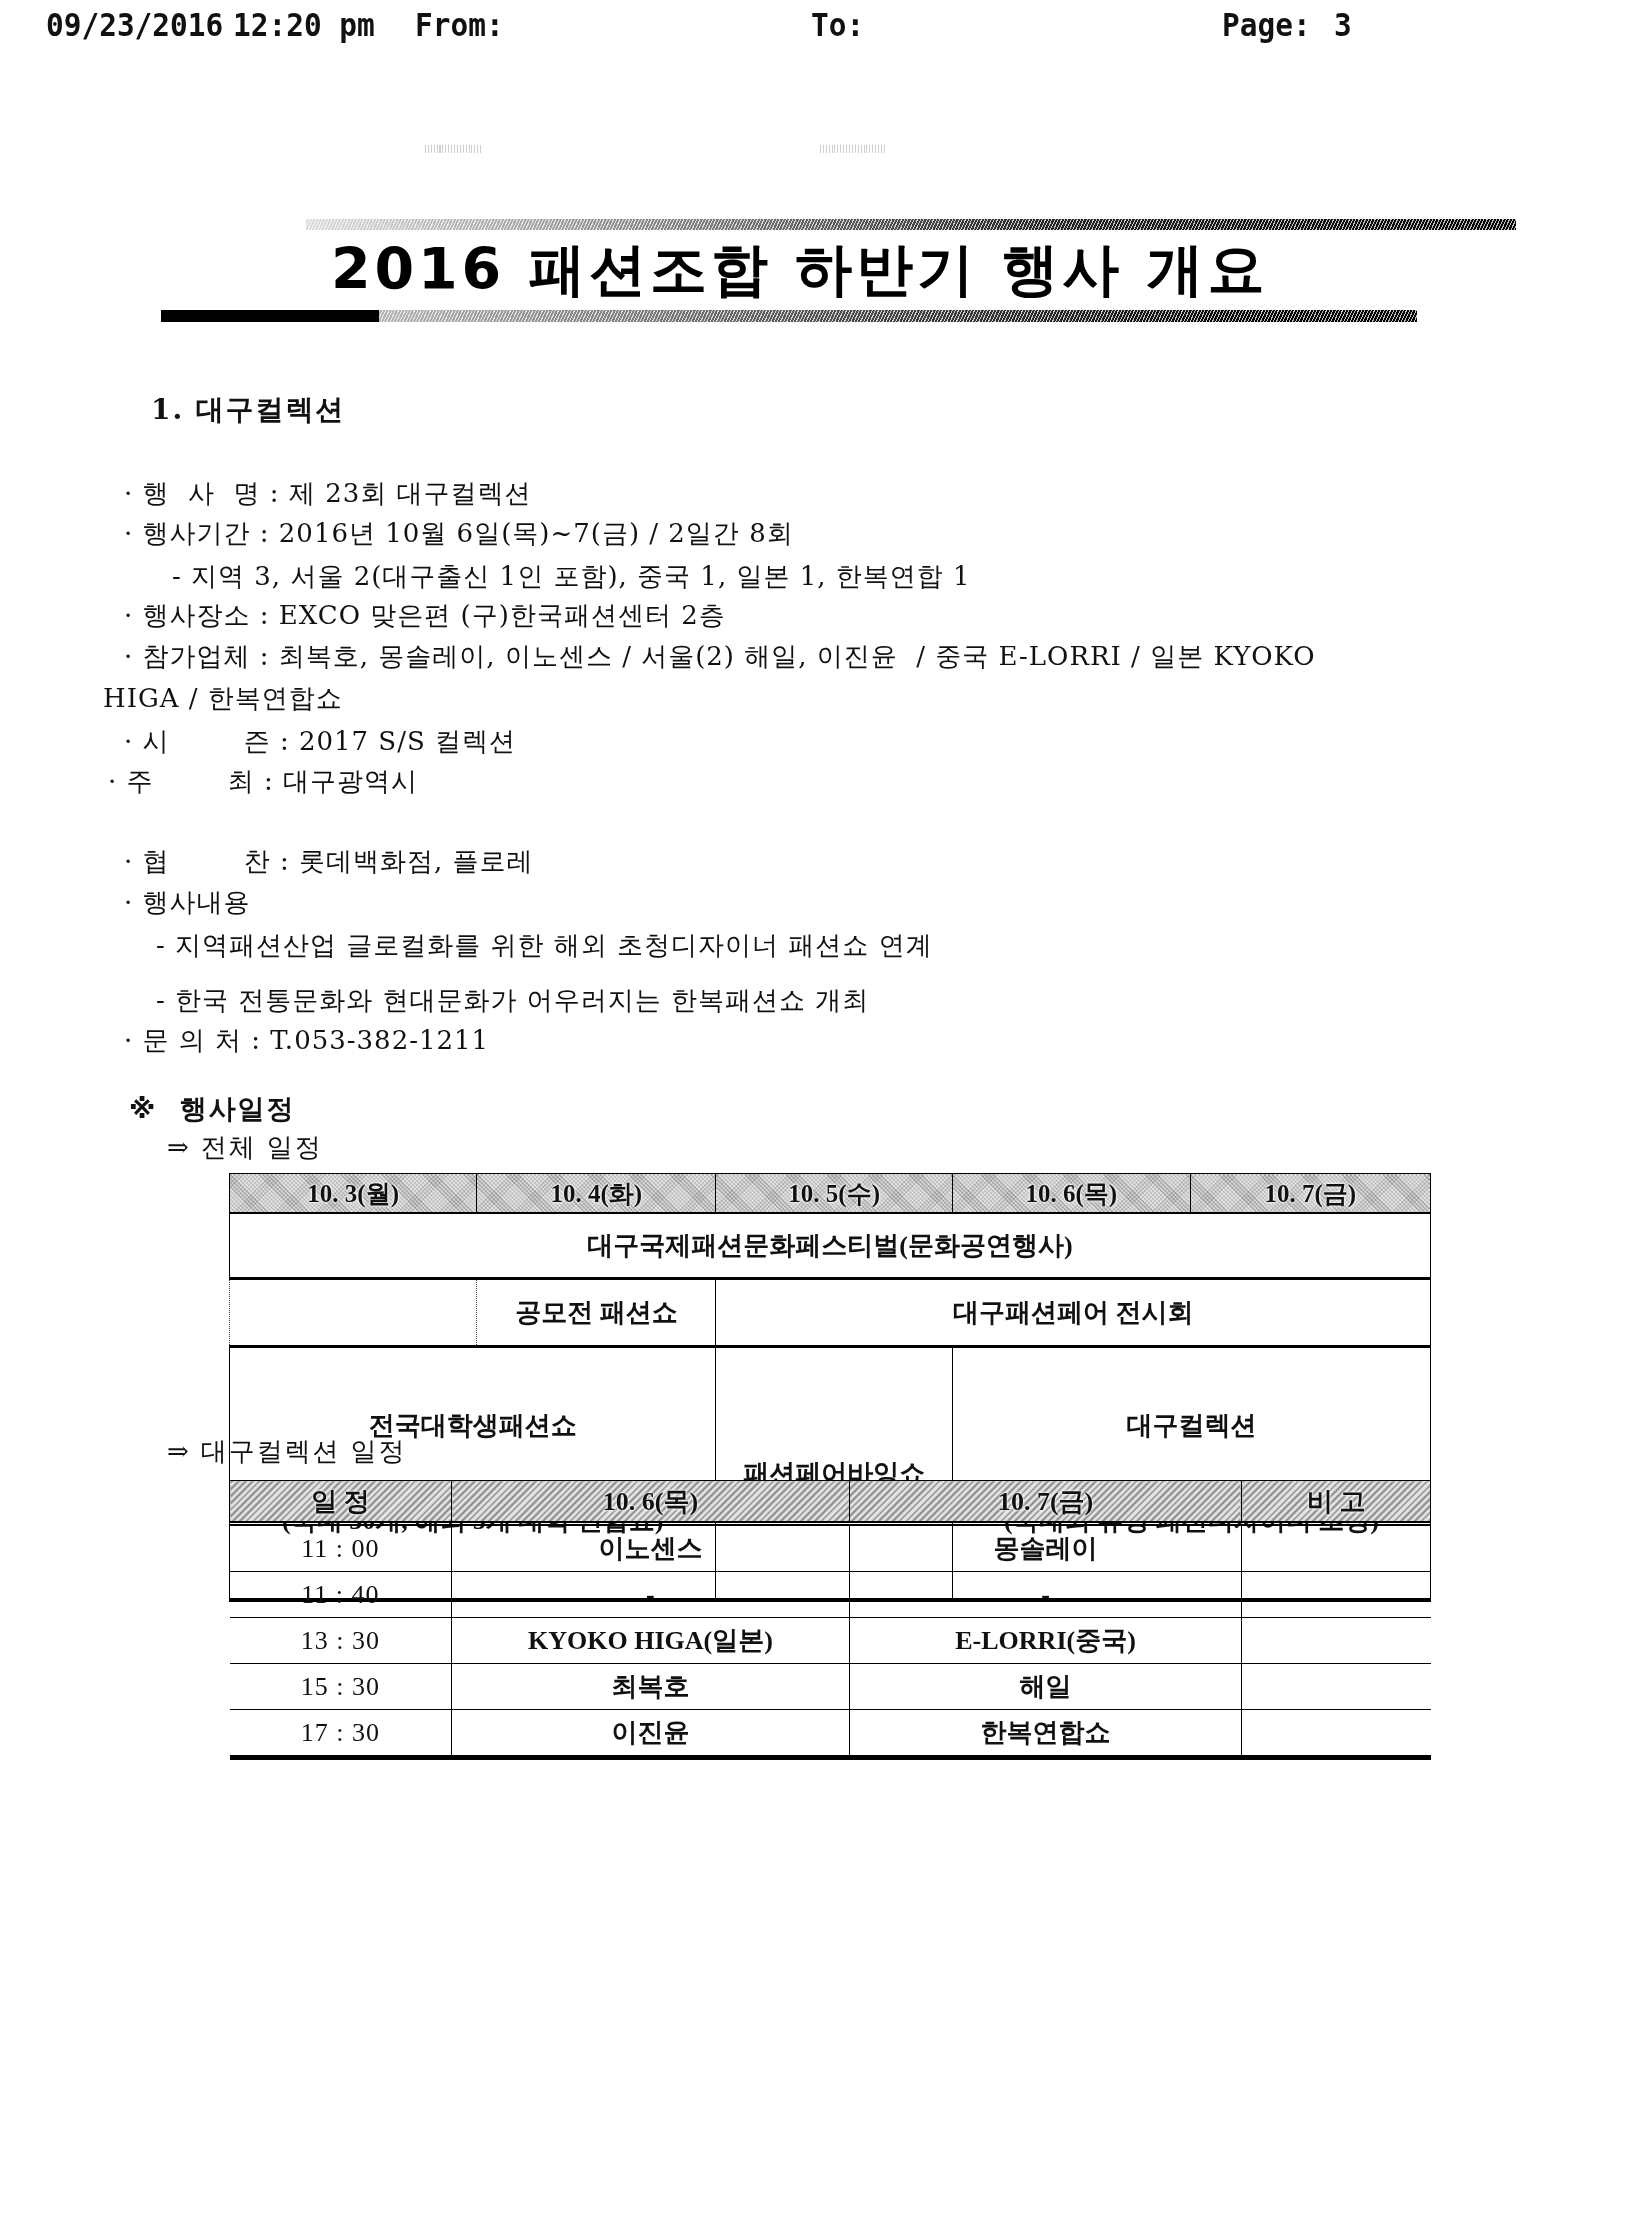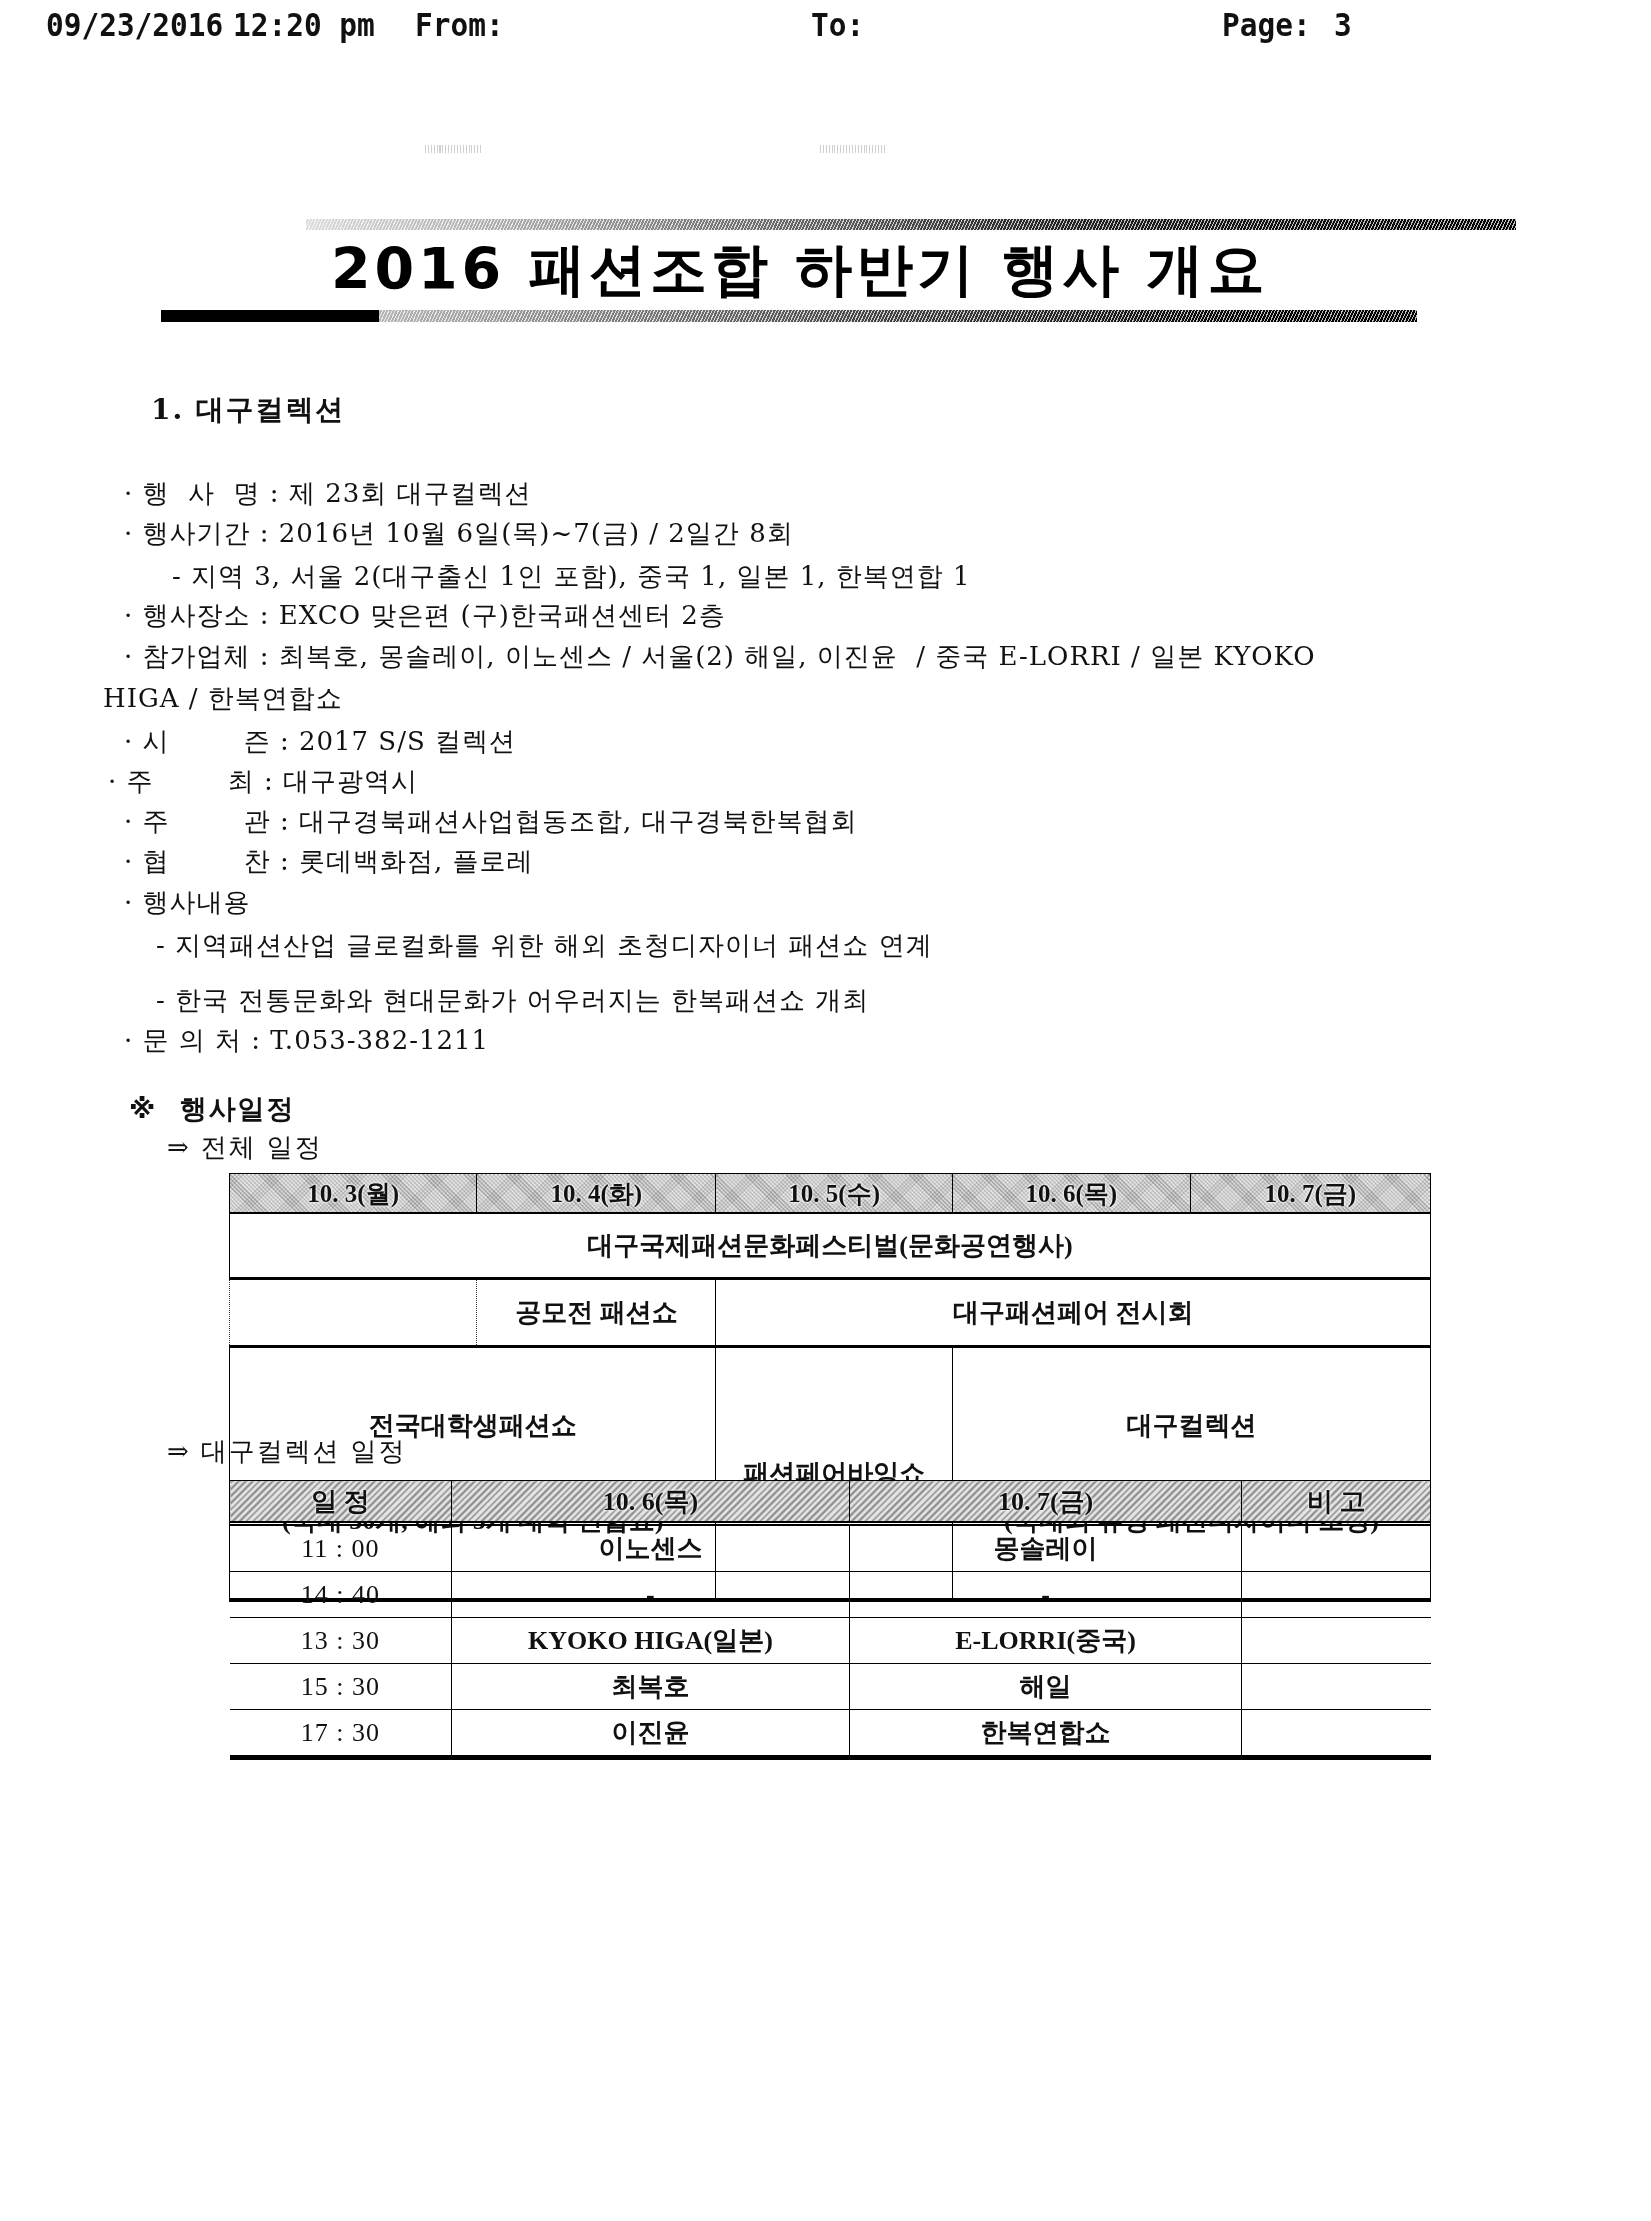--- a/index.html
+++ b/index.html
@@ -100,21 +100,20 @@
   <div class="sec-head">1. 대구컬렉션</div>
 
   <div class="li" style="left:124px;top:476px;">· 행  사  명 : 제 23회 대구컬렉션</div>
   <div class="li" style="left:124px;top:516px;">· 행사기간 : 2016년 10월 6일(목)~7(금) / 2일간 8회</div>
   <div class="li" style="left:172px;top:559px;">- 지역 3, 서울 2(대구출신 1인 포함), 중국 1, 일본 1, 한복연합 1</div>
   <div class="li" style="left:124px;top:598px;">· 행사장소 : EXCO 맞은편 (구)한국패션센터 2층</div>
   <div class="li" style="left:124px;top:639px;">· 참가업체 : 최복호, 몽솔레이, 이노센스 / 서울(2) 해일, 이진윤  / 중국 E-LORRI / 일본 KYOKO</div>
   <div class="li" style="left:103px;top:681px;">HIGA / 한복연합쇼</div>
   <div class="li" style="left:124px;top:724px;">· 시        즌 : 2017 S/S 컬렉션</div>
   <div class="li" style="left:108px;top:764px;">· 주        최 : 대구광역시</div>
-  <div class="li" style="left:124px;top:804px;">· 주        관 : 대구경북패션사업협동조합, 대구경북한복협회</div>
   <div class="li" style="left:124px;top:844px;">· 협        찬 : 롯데백화점, 플로레</div>
   <div class="li" style="left:124px;top:885px;">· 행사내용</div>
   <div class="li" style="left:156px;top:928px;">- 지역패션산업 글로컬화를 위한 해외 초청디자이너 패션쇼 연계</div>
   <div class="li" style="left:156px;top:983px;">- 한국 전통문화와 현대문화가 어우러지는 한복패션쇼 개최</div>
   <div class="li" style="left:124px;top:1023px;">· 문 의 처 : T.053-382-1211</div>
 
   <div class="sched-head">※  행사일정</div>
   <div class="arrow-line" style="left:167px;top:1130px;">⇒ 전체 일정</div>
 
   <table class="t1">
@@ -171,21 +170,21 @@
       <th>10. 7(금)</th>
       <th>비 고</th>
     </tr>
     <tr>
       <td class="t2-time">11 : 00</td>
       <td class="t2-name">이노센스</td>
       <td class="t2-name">몽솔레이</td>
       <td></td>
     </tr>
     <tr>
-      <td class="t2-time">14 : 40</td>
+      <td class="t2-time">11 : 40</td>
       <td class="t2-name">-</td>
       <td class="t2-name">-</td>
       <td></td>
     </tr>
     <tr>
       <td class="t2-time">13 : 30</td>
       <td class="t2-name">KYOKO HIGA(일본)</td>
       <td class="t2-name">E-LORRI(중국)</td>
       <td></td>
     </tr>

